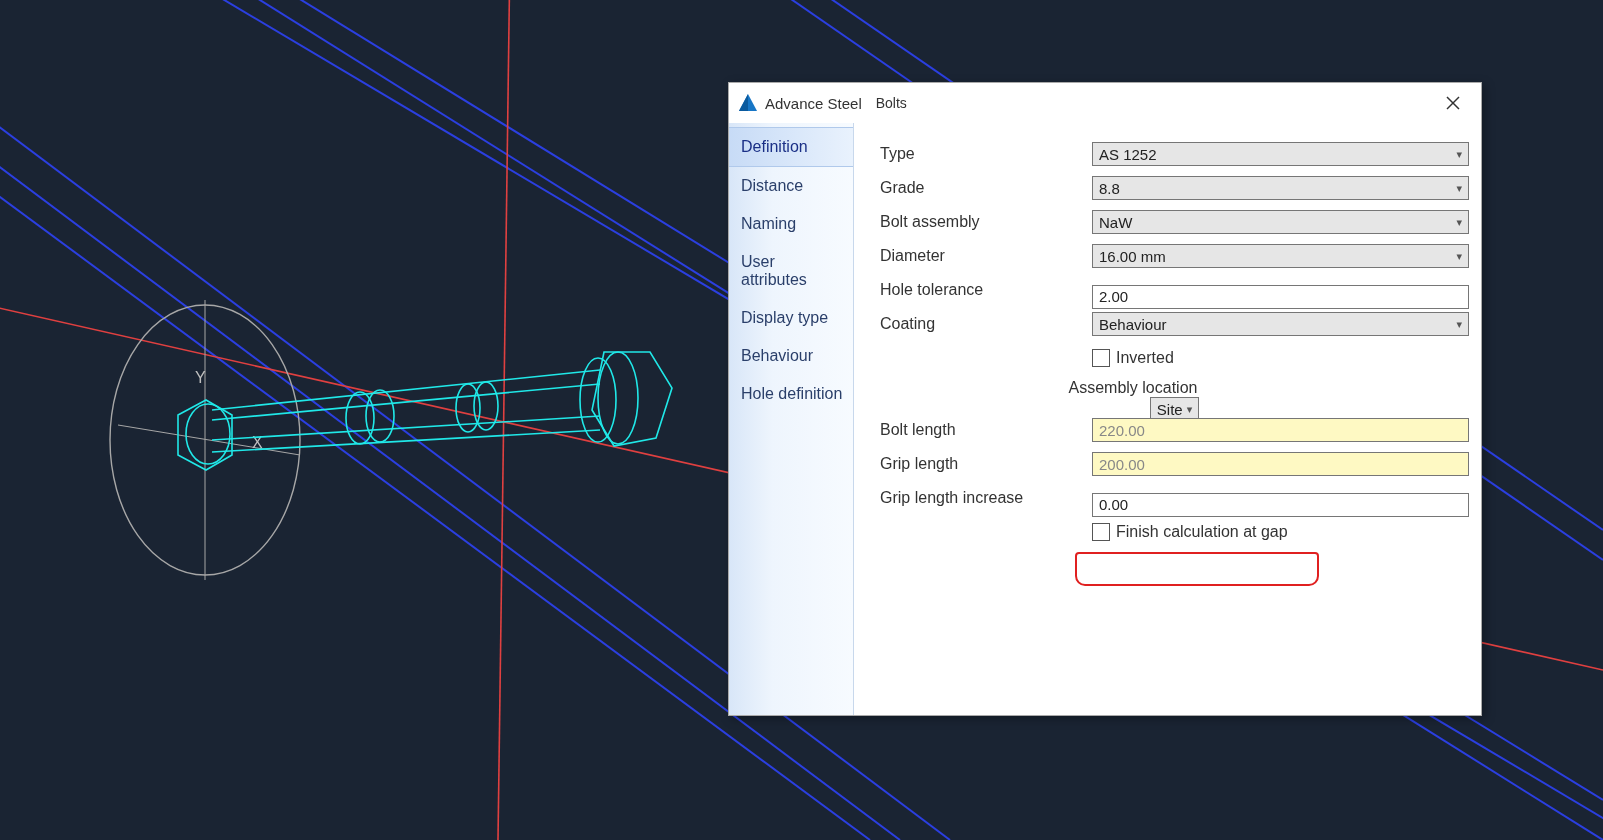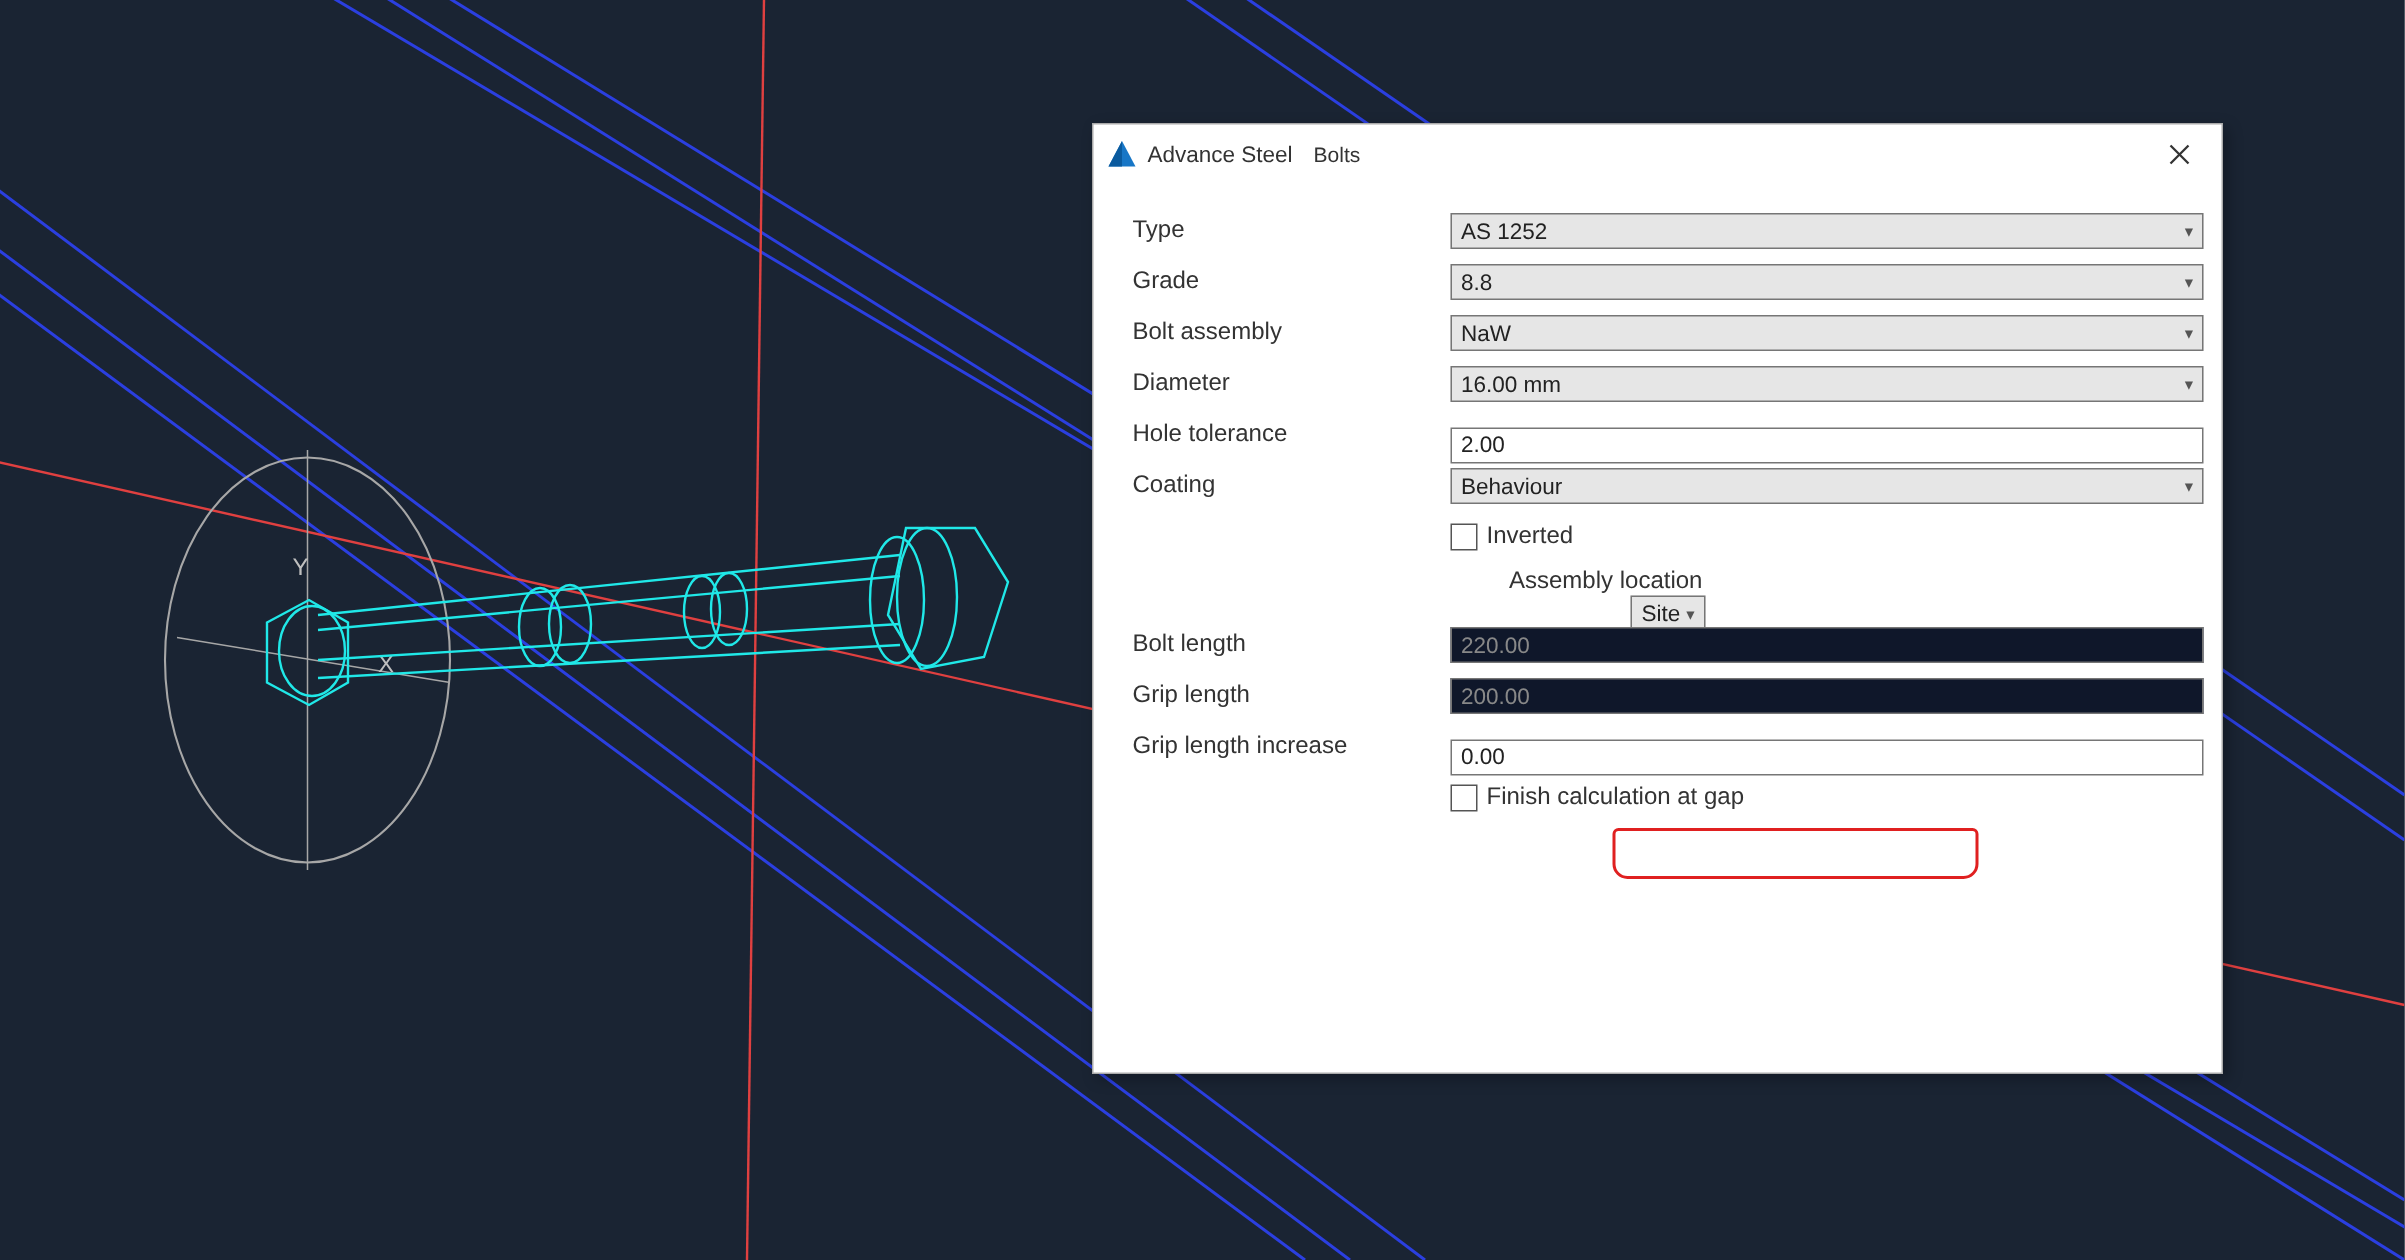--- a/index.html
+++ b/index.html
@@ -16,21 +16,21 @@
   .sidebar{width:124px;background:linear-gradient(to right,#d8e6f8 0%,#eef5fd 35%,#f7fbff 100%);border-right:1px solid #c8d8ec;padding-top:4px;display:flex;flex-direction:column;}
   .sidebar .tab{padding:10px 10px 10px 12px;font-size:16px;color:#2a3f6a;cursor:pointer;line-height:18px;}
   .sidebar .tab.active{background:linear-gradient(to right,#c7dbf6,#e9f2fd);color:#1a2f86;border-top:1px solid #b0c9eb;border-bottom:1px solid #b0c9eb;}
   .form{flex:1;padding:14px 12px 0 26px;font-size:16px;}
   .row{display:flex;align-items:center;height:34px;}
   .row.gap{margin-top:4px;flex-direction:column;}
   .label{width:212px;}
   .field{flex:1;}
   .select, .input, .input-ro{width:100%;height:24px;border:1px solid #767676;box-sizing:border-box;font-size:15px;padding:0 6px;background:#e6e6e6;color:#222;display:flex;align-items:center;justify-content:space-between;}
   .input{background:#fff;margin-top:13px;}
-  .input-ro{background:#0f172a;color:#888;}
+  .input-ro{background:#fef9c3;color:#888;}
   .chev{font-size:11px;color:#555;margin-left:4px;}
   .checkbox{width:16px;height:16px;border:1px solid #555;margin-right:6px;display:inline-block;vertical-align:middle;background:#fff;}
   .chkrow{display:flex;align-items:center;height:34px;}
   .annot{position:absolute;border:2px solid #e02020;border-radius:6px;pointer-events:none;}
 </style>
 </head>
 <body>
 
 <div class="viewport">
   <svg width="1603" height="840">
@@ -93,20 +93,29 @@
     <span class="subtitle">Bolts</span>
     <span class="spacer"></span>
     <span class="close">
       <svg width="14" height="14" viewBox="0 0 14 14">
           <line x1="1" y1="1" x2="13" y2="13" stroke="#333" stroke-width="1.5"></line>
           <line x1="13" y1="1" x2="1" y2="13" stroke="#333" stroke-width="1.5"></line>
         </svg>
     </span>
   </div>
   <div class="body">
+    <div class="sidebar">
+      <div class="tab active">Definition</div>
+      <div class="tab">Distance</div>
+      <div class="tab">Naming</div>
+      <div class="tab">User attributes</div>
+      <div class="tab">Display type</div>
+      <div class="tab">Behaviour</div>
+      <div class="tab">Hole definition</div>
+    </div>
     <div class="form">
 
       <div class="row">
         <div class="label">Type</div>
         <div class="field">
             <div class="select">
               <span>AS 1252</span>
               <span class="chev">▾</span>
             </div>
           </div>

